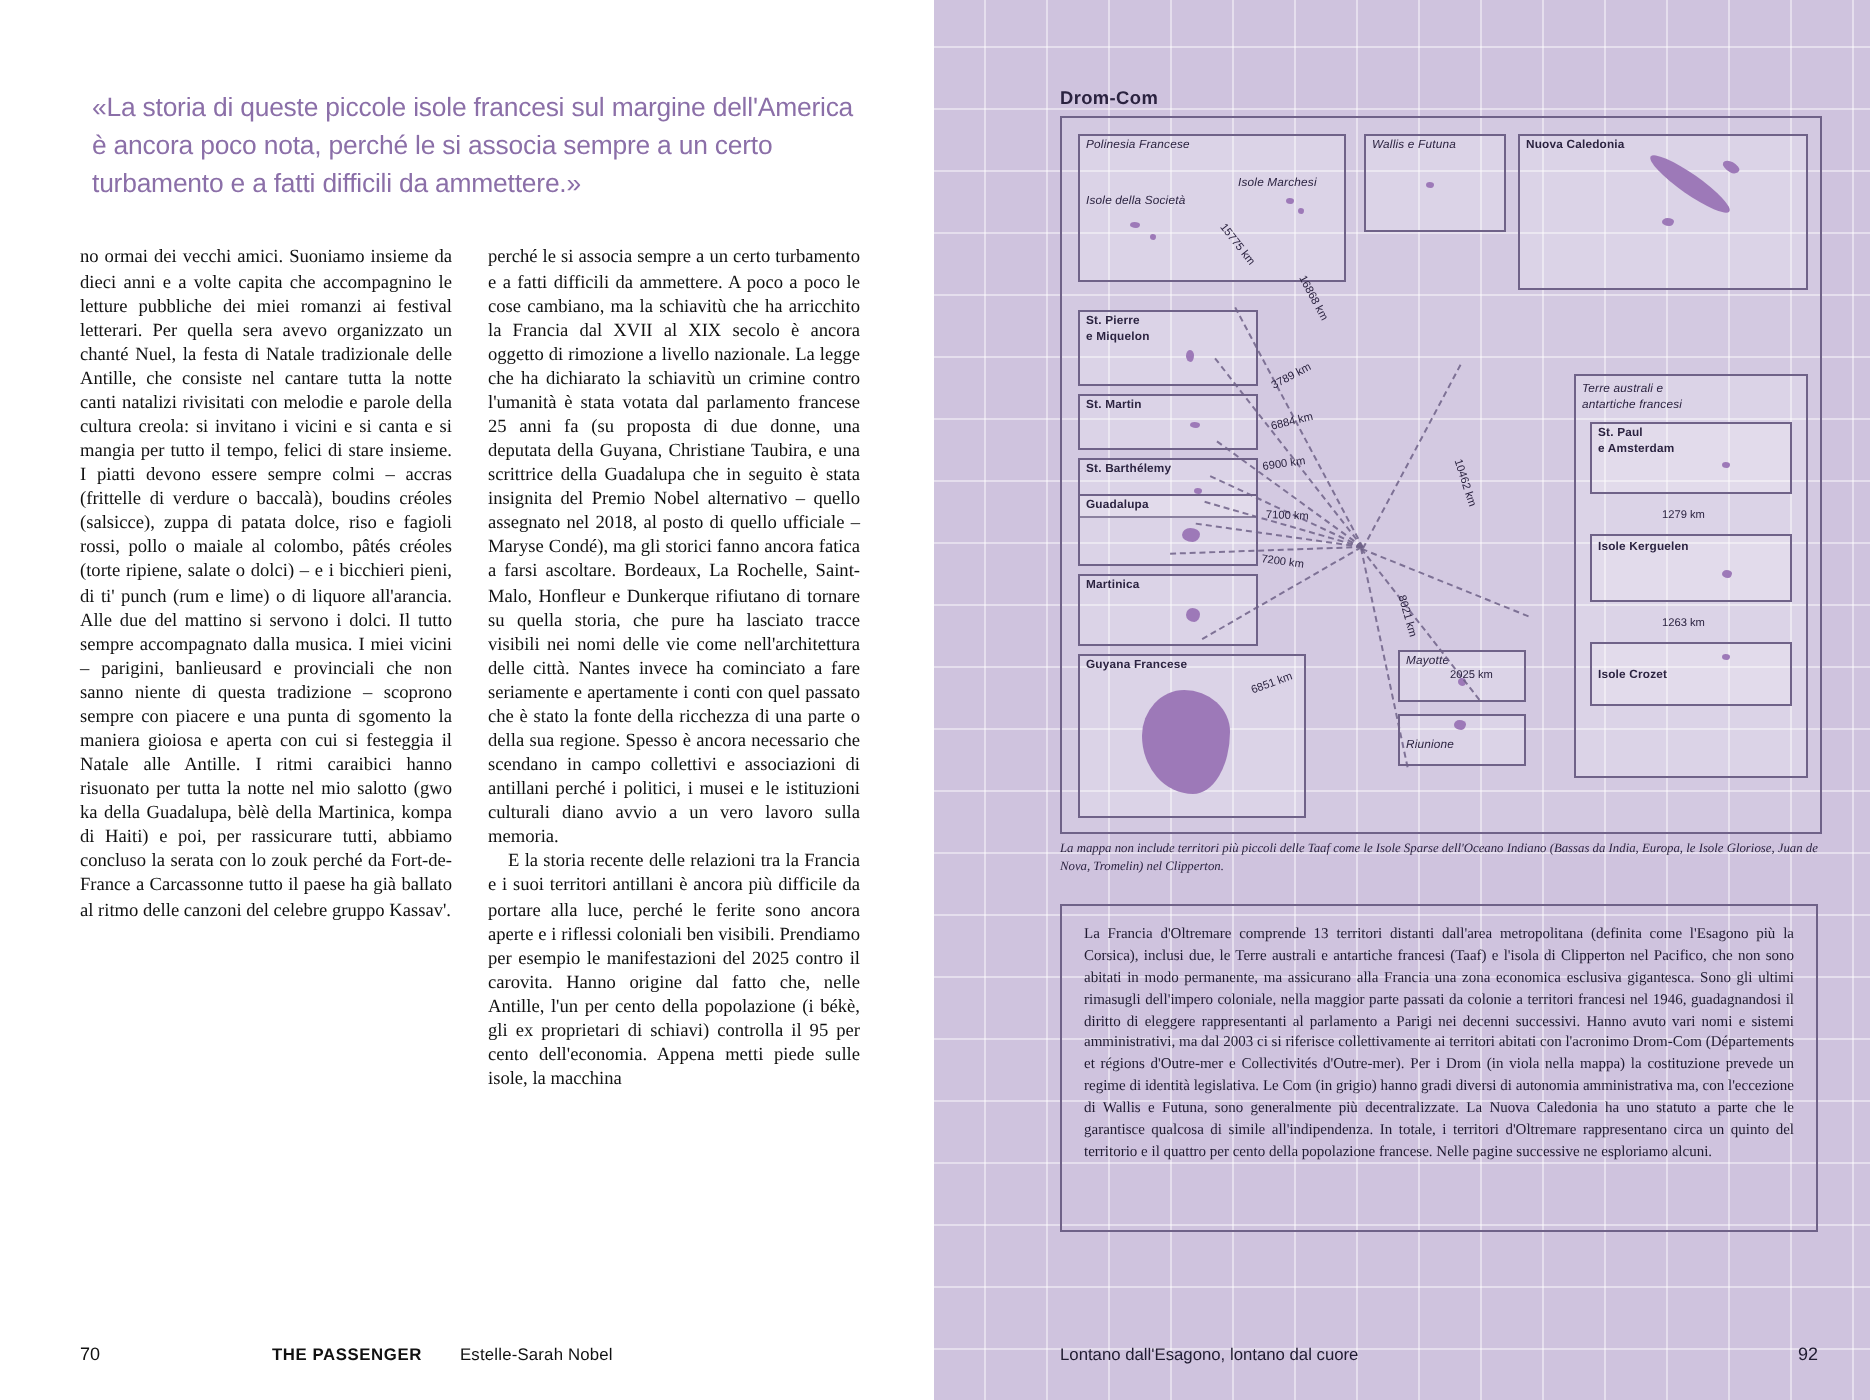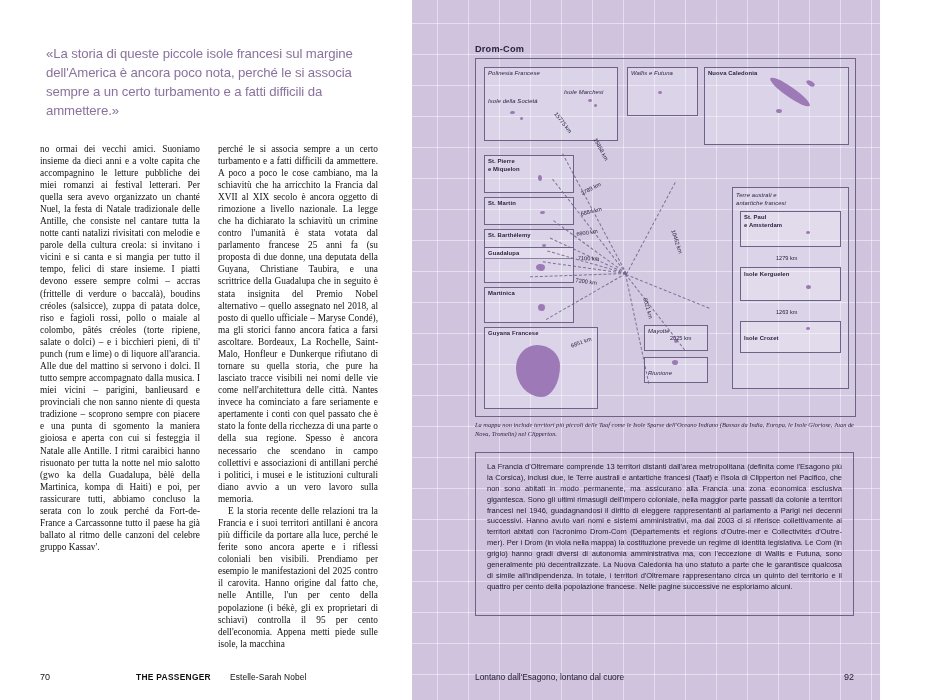--- a/index.html
+++ b/index.html
@@ -7,21 +7,21 @@
     width:935px;height:700px;
     background:#ffffff;
     font-family:"Liberation Serif", serif;
     overflow:hidden;
   }
   .spread{position:relative;width:935px;height:700px;display:flex;}
 
   
   .page-left{
     position:relative;
-    width:412px;height:700px;
+    width:467px;height:700px;
     background:#ffffff;
     box-sizing:border-box;
     padding:30px 34px 0 40px;
   }
   .pull-quote{
     color:#8b6fa8;
     font-size:13.2px;
     line-height:1.45;
     font-family:"Liberation Sans", sans-serif;
     font-weight:400;
@@ -118,21 +118,21 @@
     position:absolute;left:63px;top:420px;width:379px;
     font-family:"Liberation Serif", serif;
     font-style:italic;
     font-size:6.4px;line-height:1.45;color:#2b2340;
   }
   .textbox{
     position:absolute;left:63px;top:452px;width:379px;height:164px;
     border:1px solid #6f6288;
     box-sizing:border-box;
     padding:9px 11px;
-    font-family:Liberation Sans, sans-serif;
+    font-family:Liberation Serif, serif;
     font-size:7.5px;
     line-height:1.45;
     color:#1f1a30;
     text-align:justify;
   }
   .footer-right{
     position:absolute;left:63px;bottom:18px;width:379px;
     display:flex;justify-content:space-between;align-items:center;
     font-family:"Liberation Sans", sans-serif;
     font-size:8.4px;color:#1f1a30;

